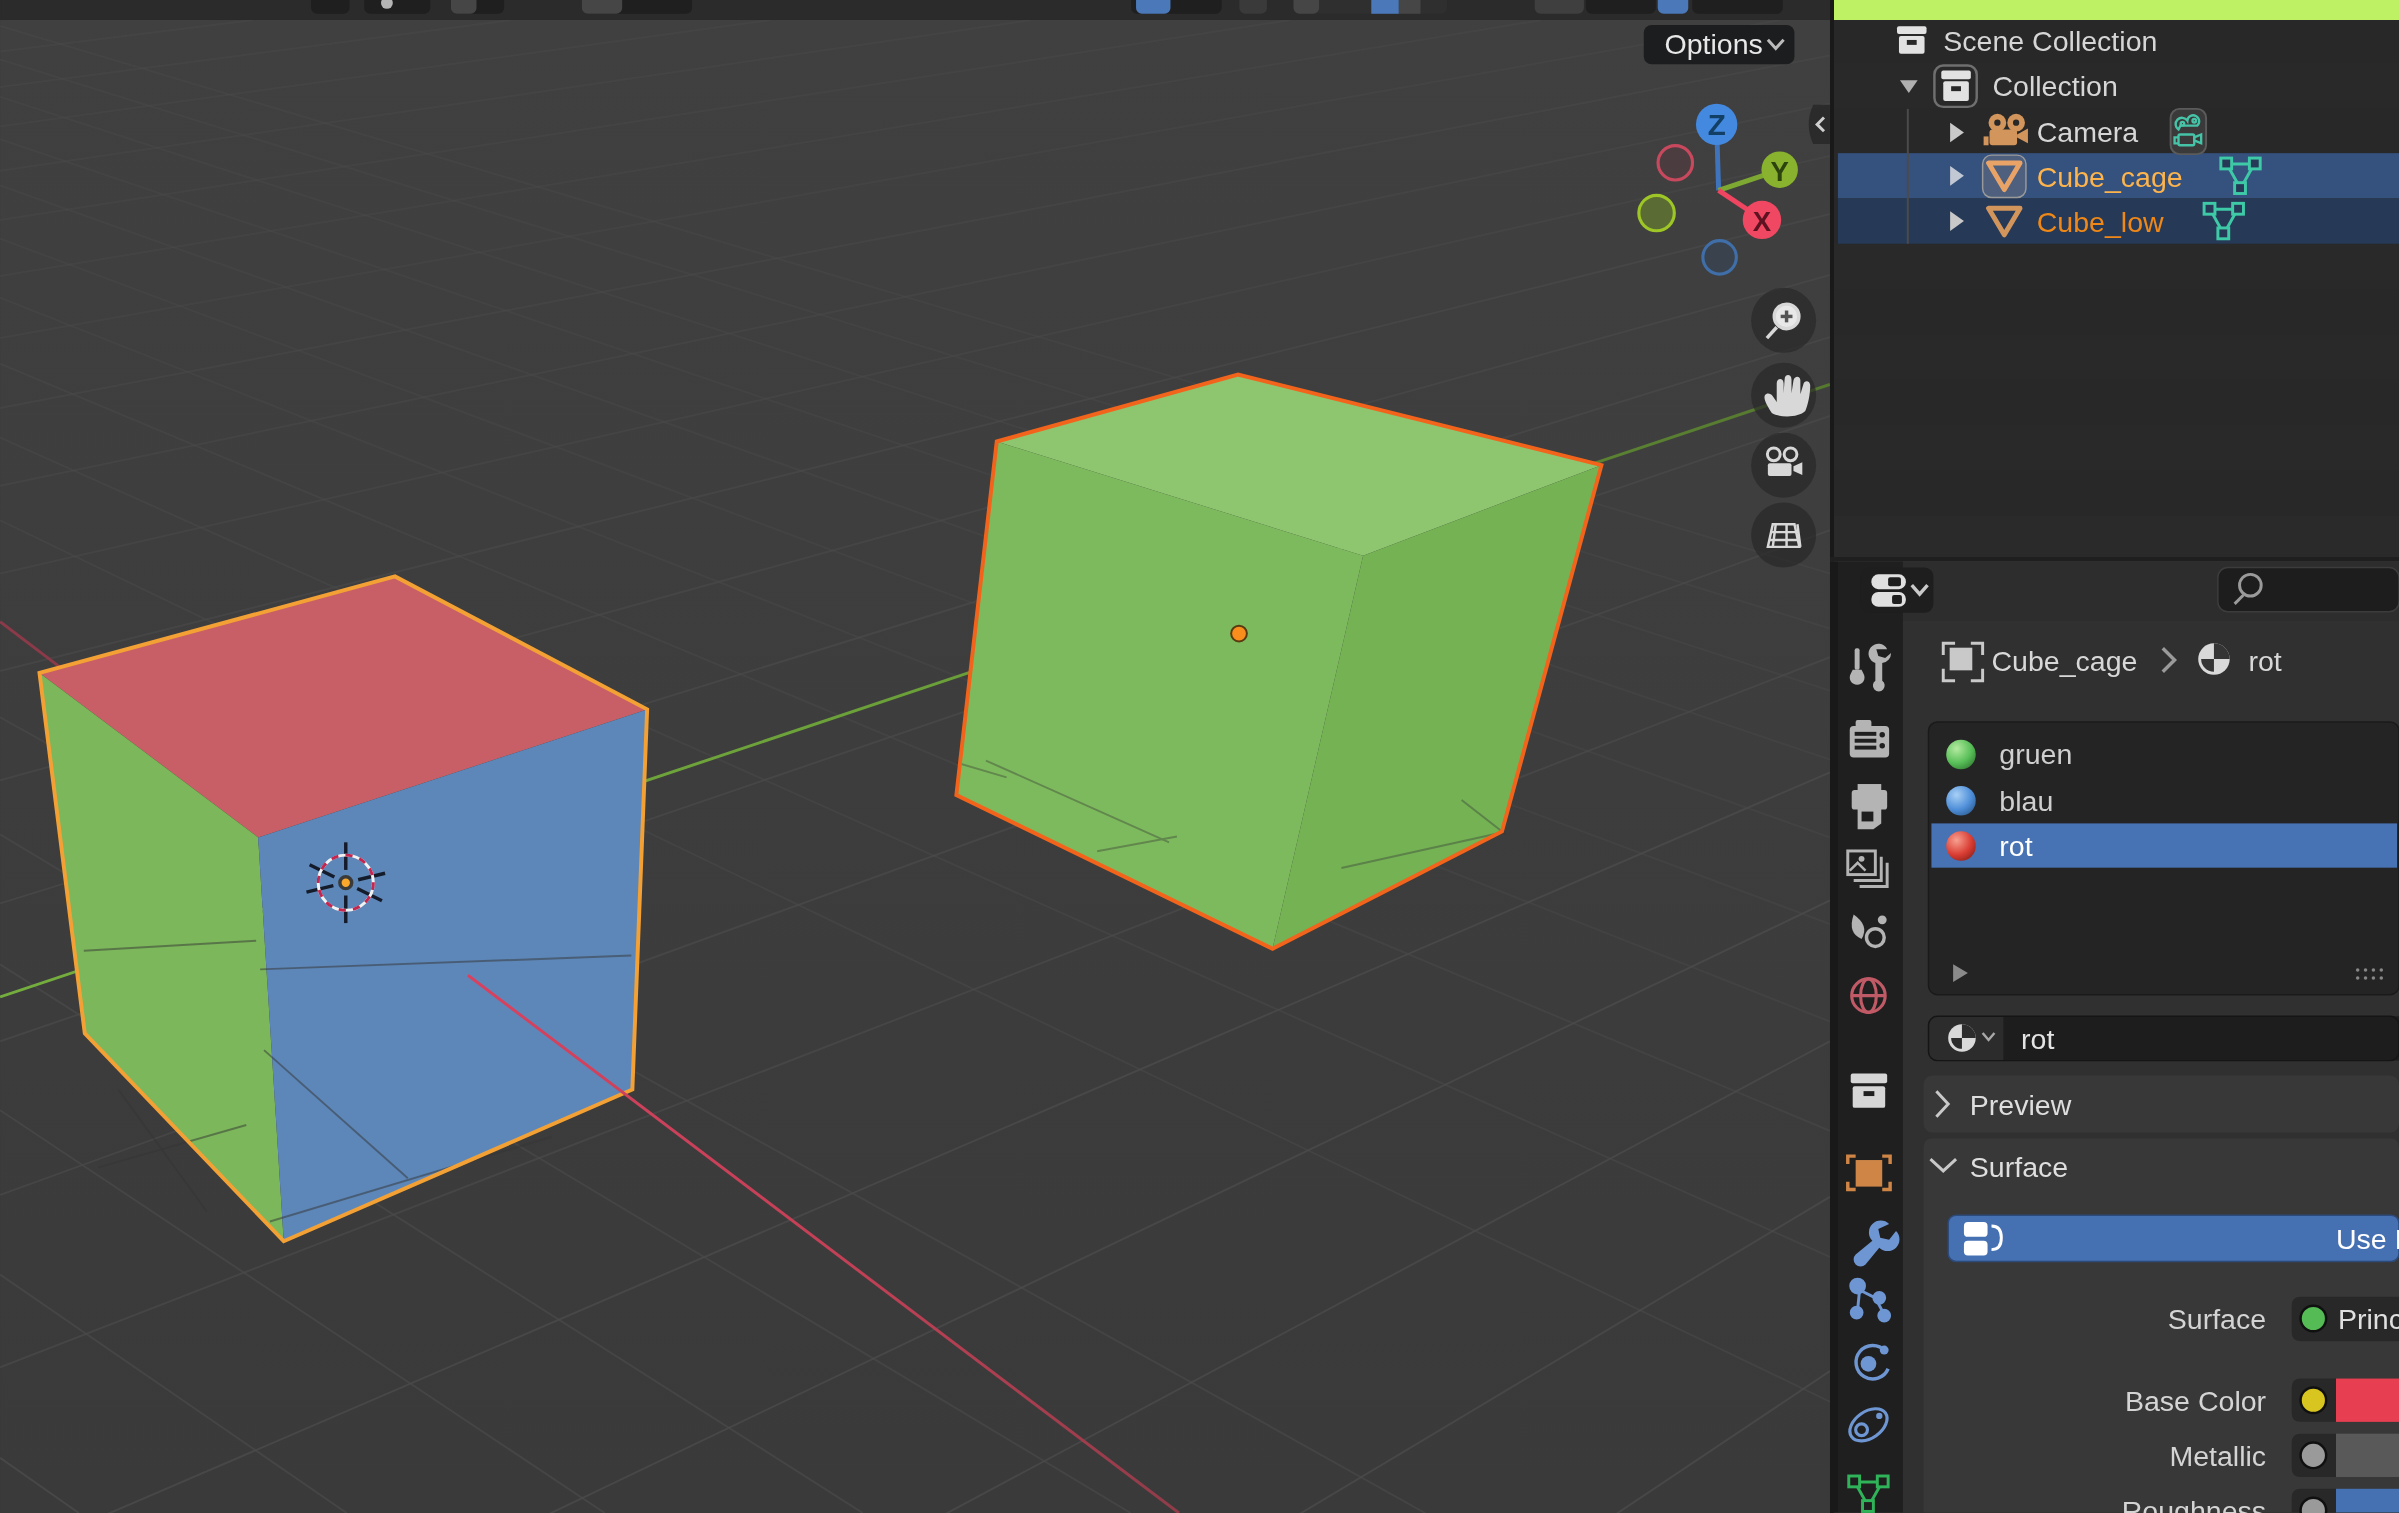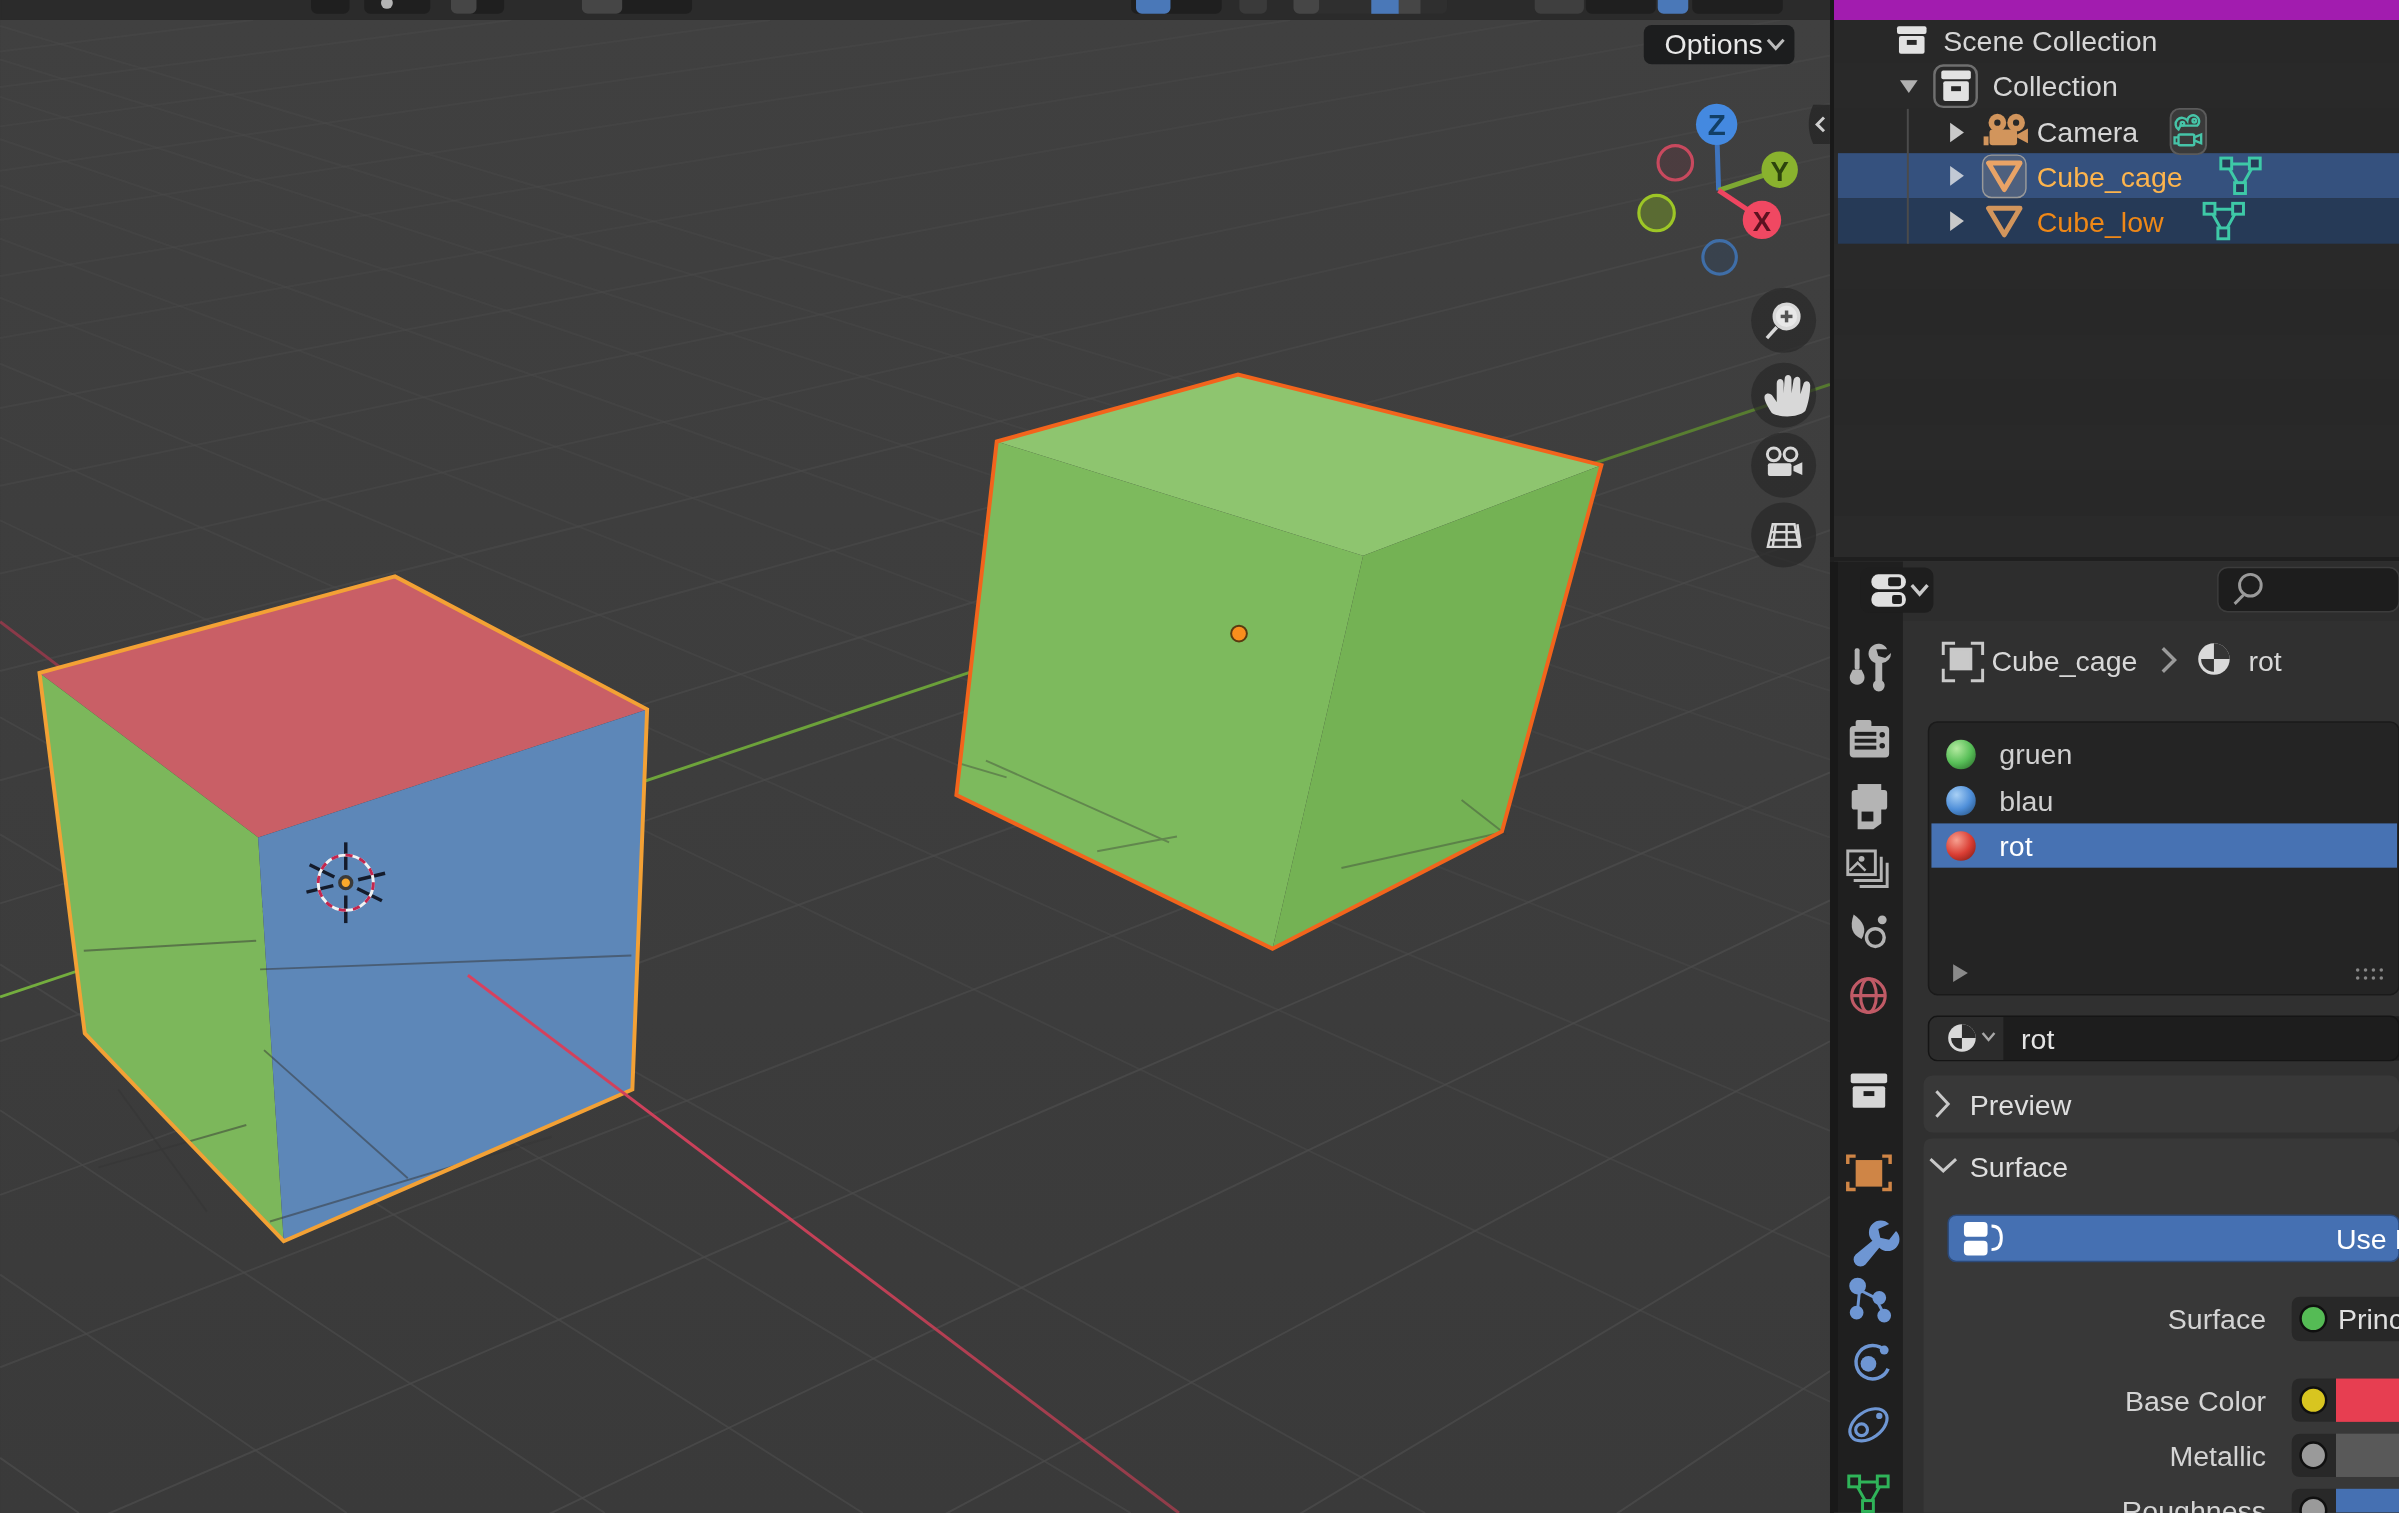--- a/index.html
+++ b/index.html
@@ -205,21 +205,21 @@
         <path d="M 1821 473 l 9 -4 l 0 13 l -9 -4 z" fill="#d8d8d8" stroke="none"></path>
       </g>
 
       <g stroke="#d8d8d8" stroke-width="2.5" fill="none">
         <path d="M 1795 555 l 5 -23 l 22 0 l 5 23 z"></path>
         <path d="M 1803 532 l -3 23 M 1814 532 l 0 23 M 1825 532 l 3 23 M 1798 540 l 28 0 M 1796 548 l 31 0"></path>
       </g>
     </g>
   </svg>
 
-  <div class="abs" id="rpanel" style="left:1830px;top:0;width:569px;height:1078px;background:#a21caf;">
+  <div class="abs" id="rpanel" style="left:1830px;top:0;width:569px;height:1078px;background:#bef264;">
     <div class="abs" style="left:0;top:0;width:3.9px;height:1513px;background:#191919;"></div>
 
     <div class="abs" id="outliner" style="left:3.9px;top:19.7px;width:565px;height:537px;background:#282828;overflow:hidden;">
       <svg width="565" height="537" viewBox="1862 20 574 545" font-family="Liberation Sans, sans-serif" font-size="29">
 
         <g fill="#2b2b2b" opacity="0.55">
           <rect x="1862" y="63" width="574" height="46"></rect>
           <rect x="1862" y="155" width="574" height="46"></rect>
           <rect x="1862" y="247" width="574" height="46"></rect>
           <rect x="1862" y="339" width="574" height="46"></rect>

